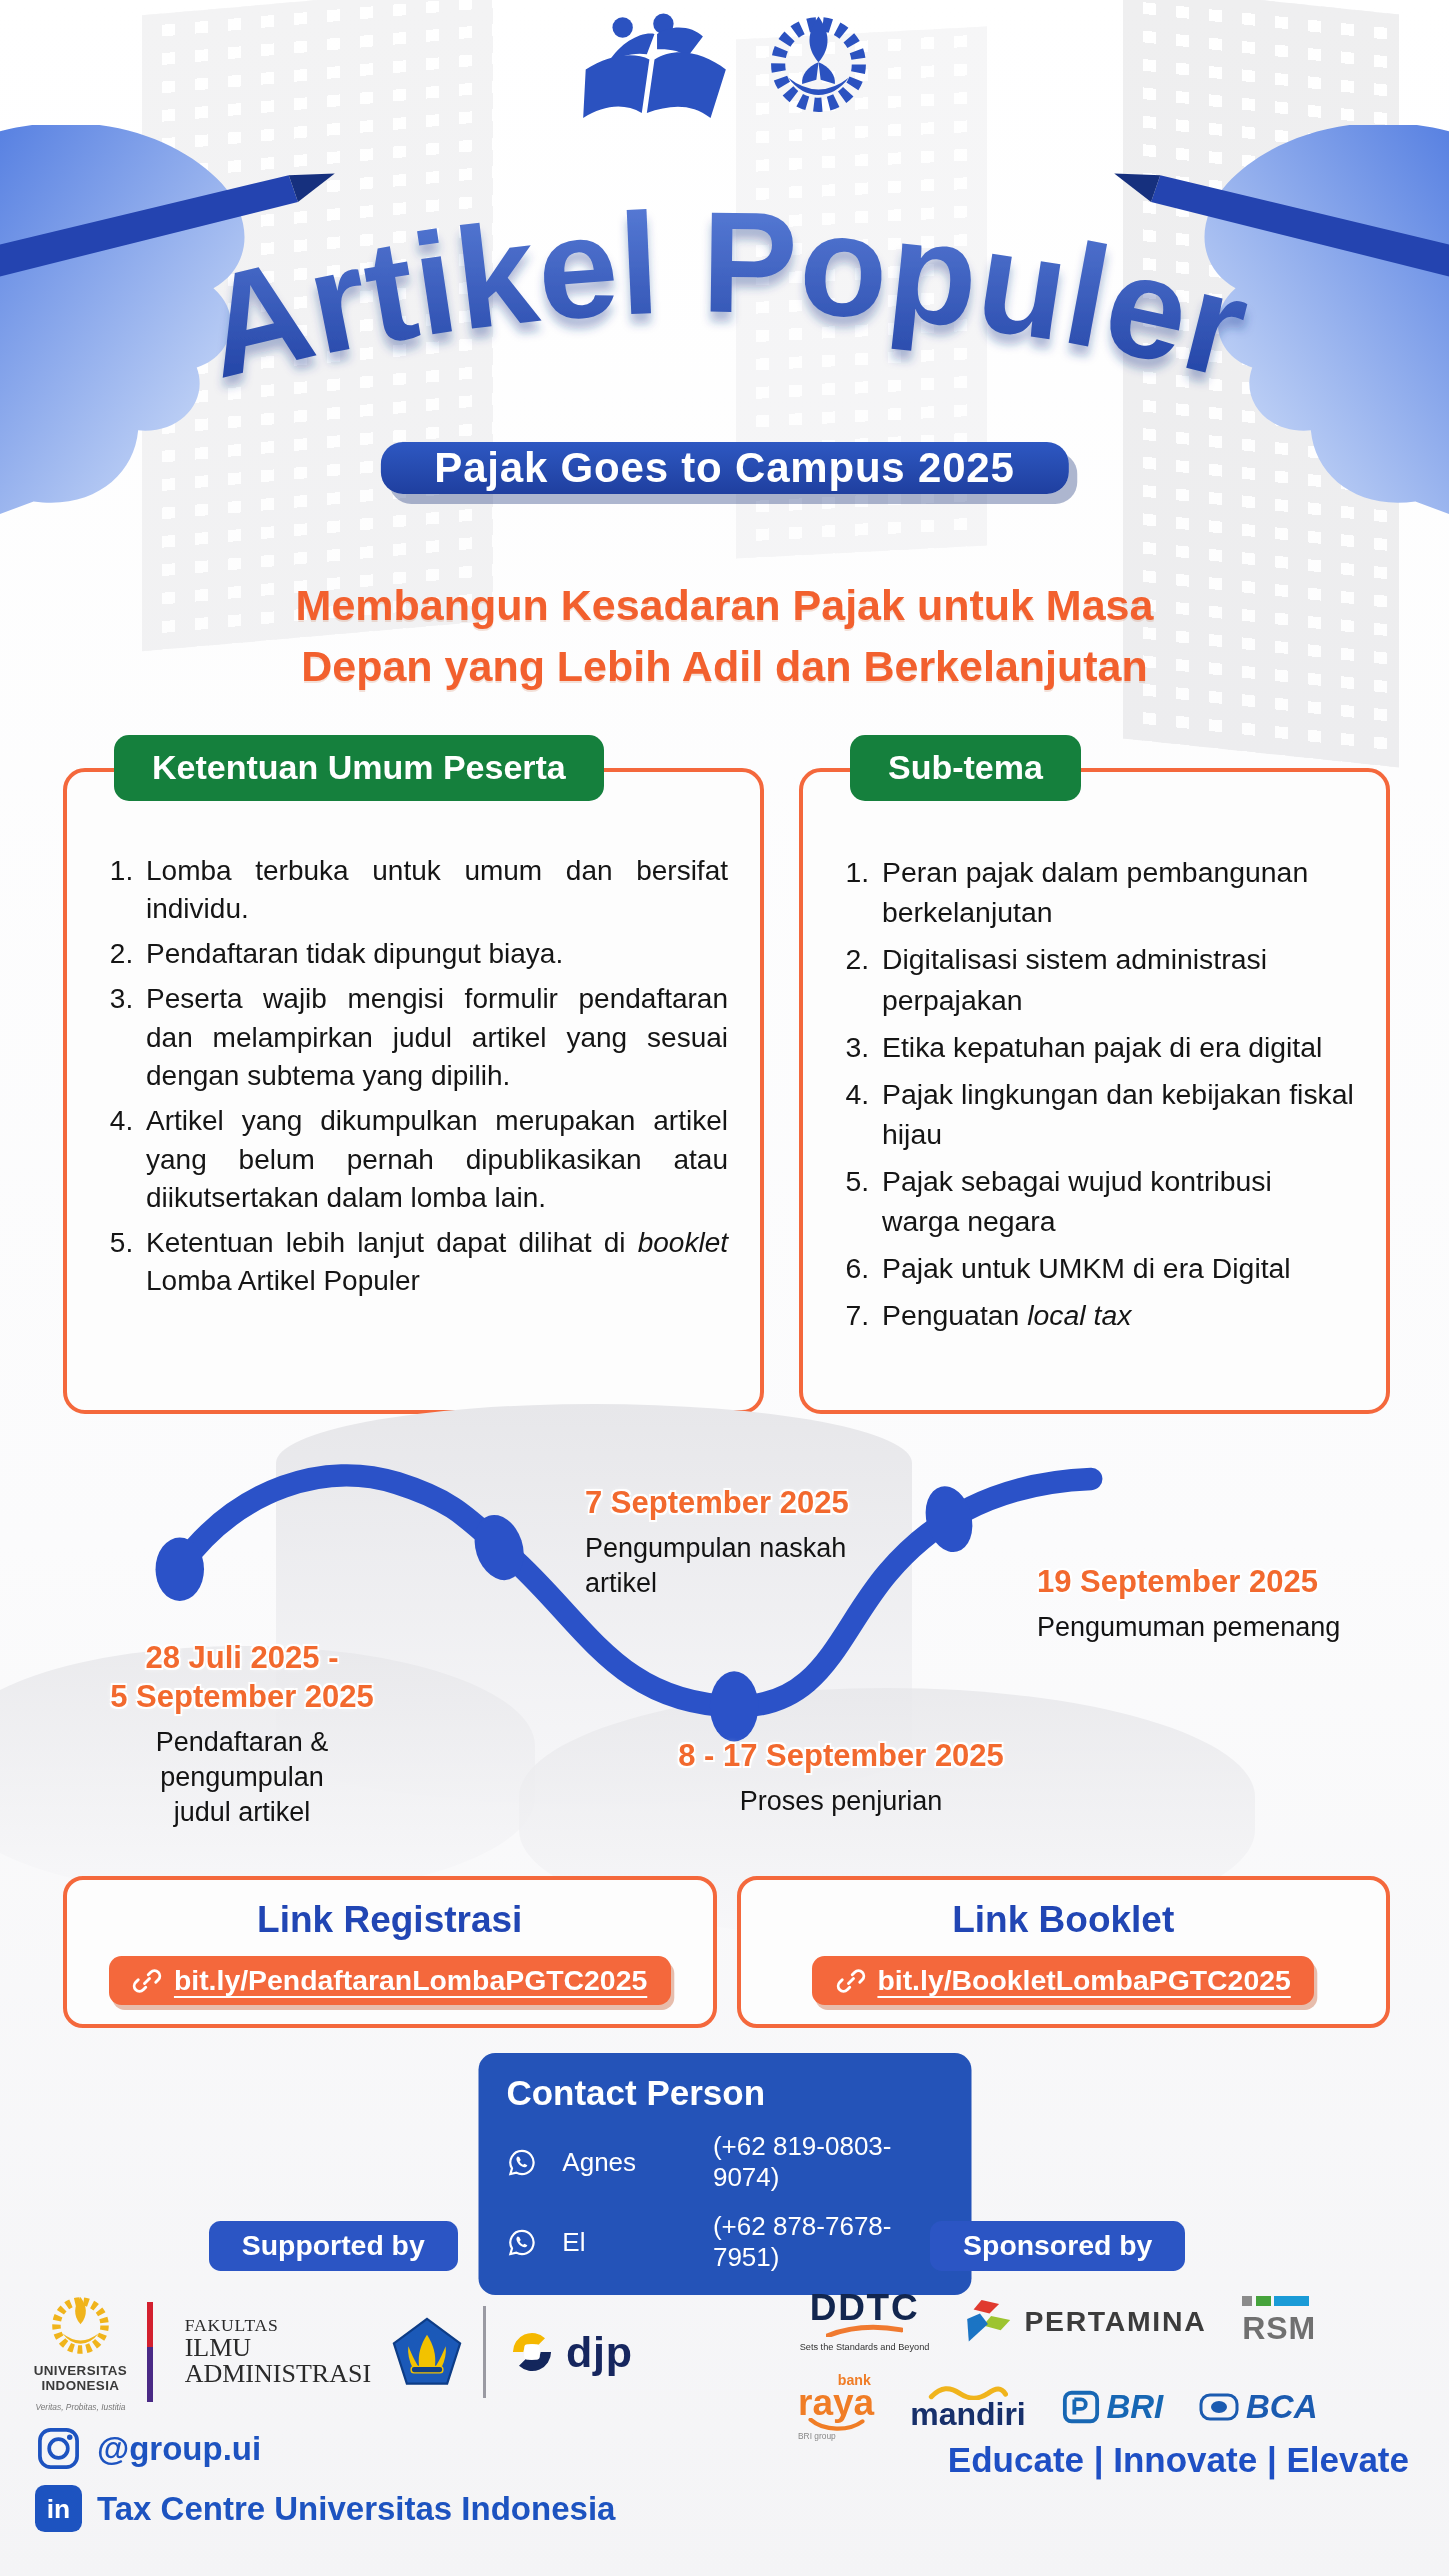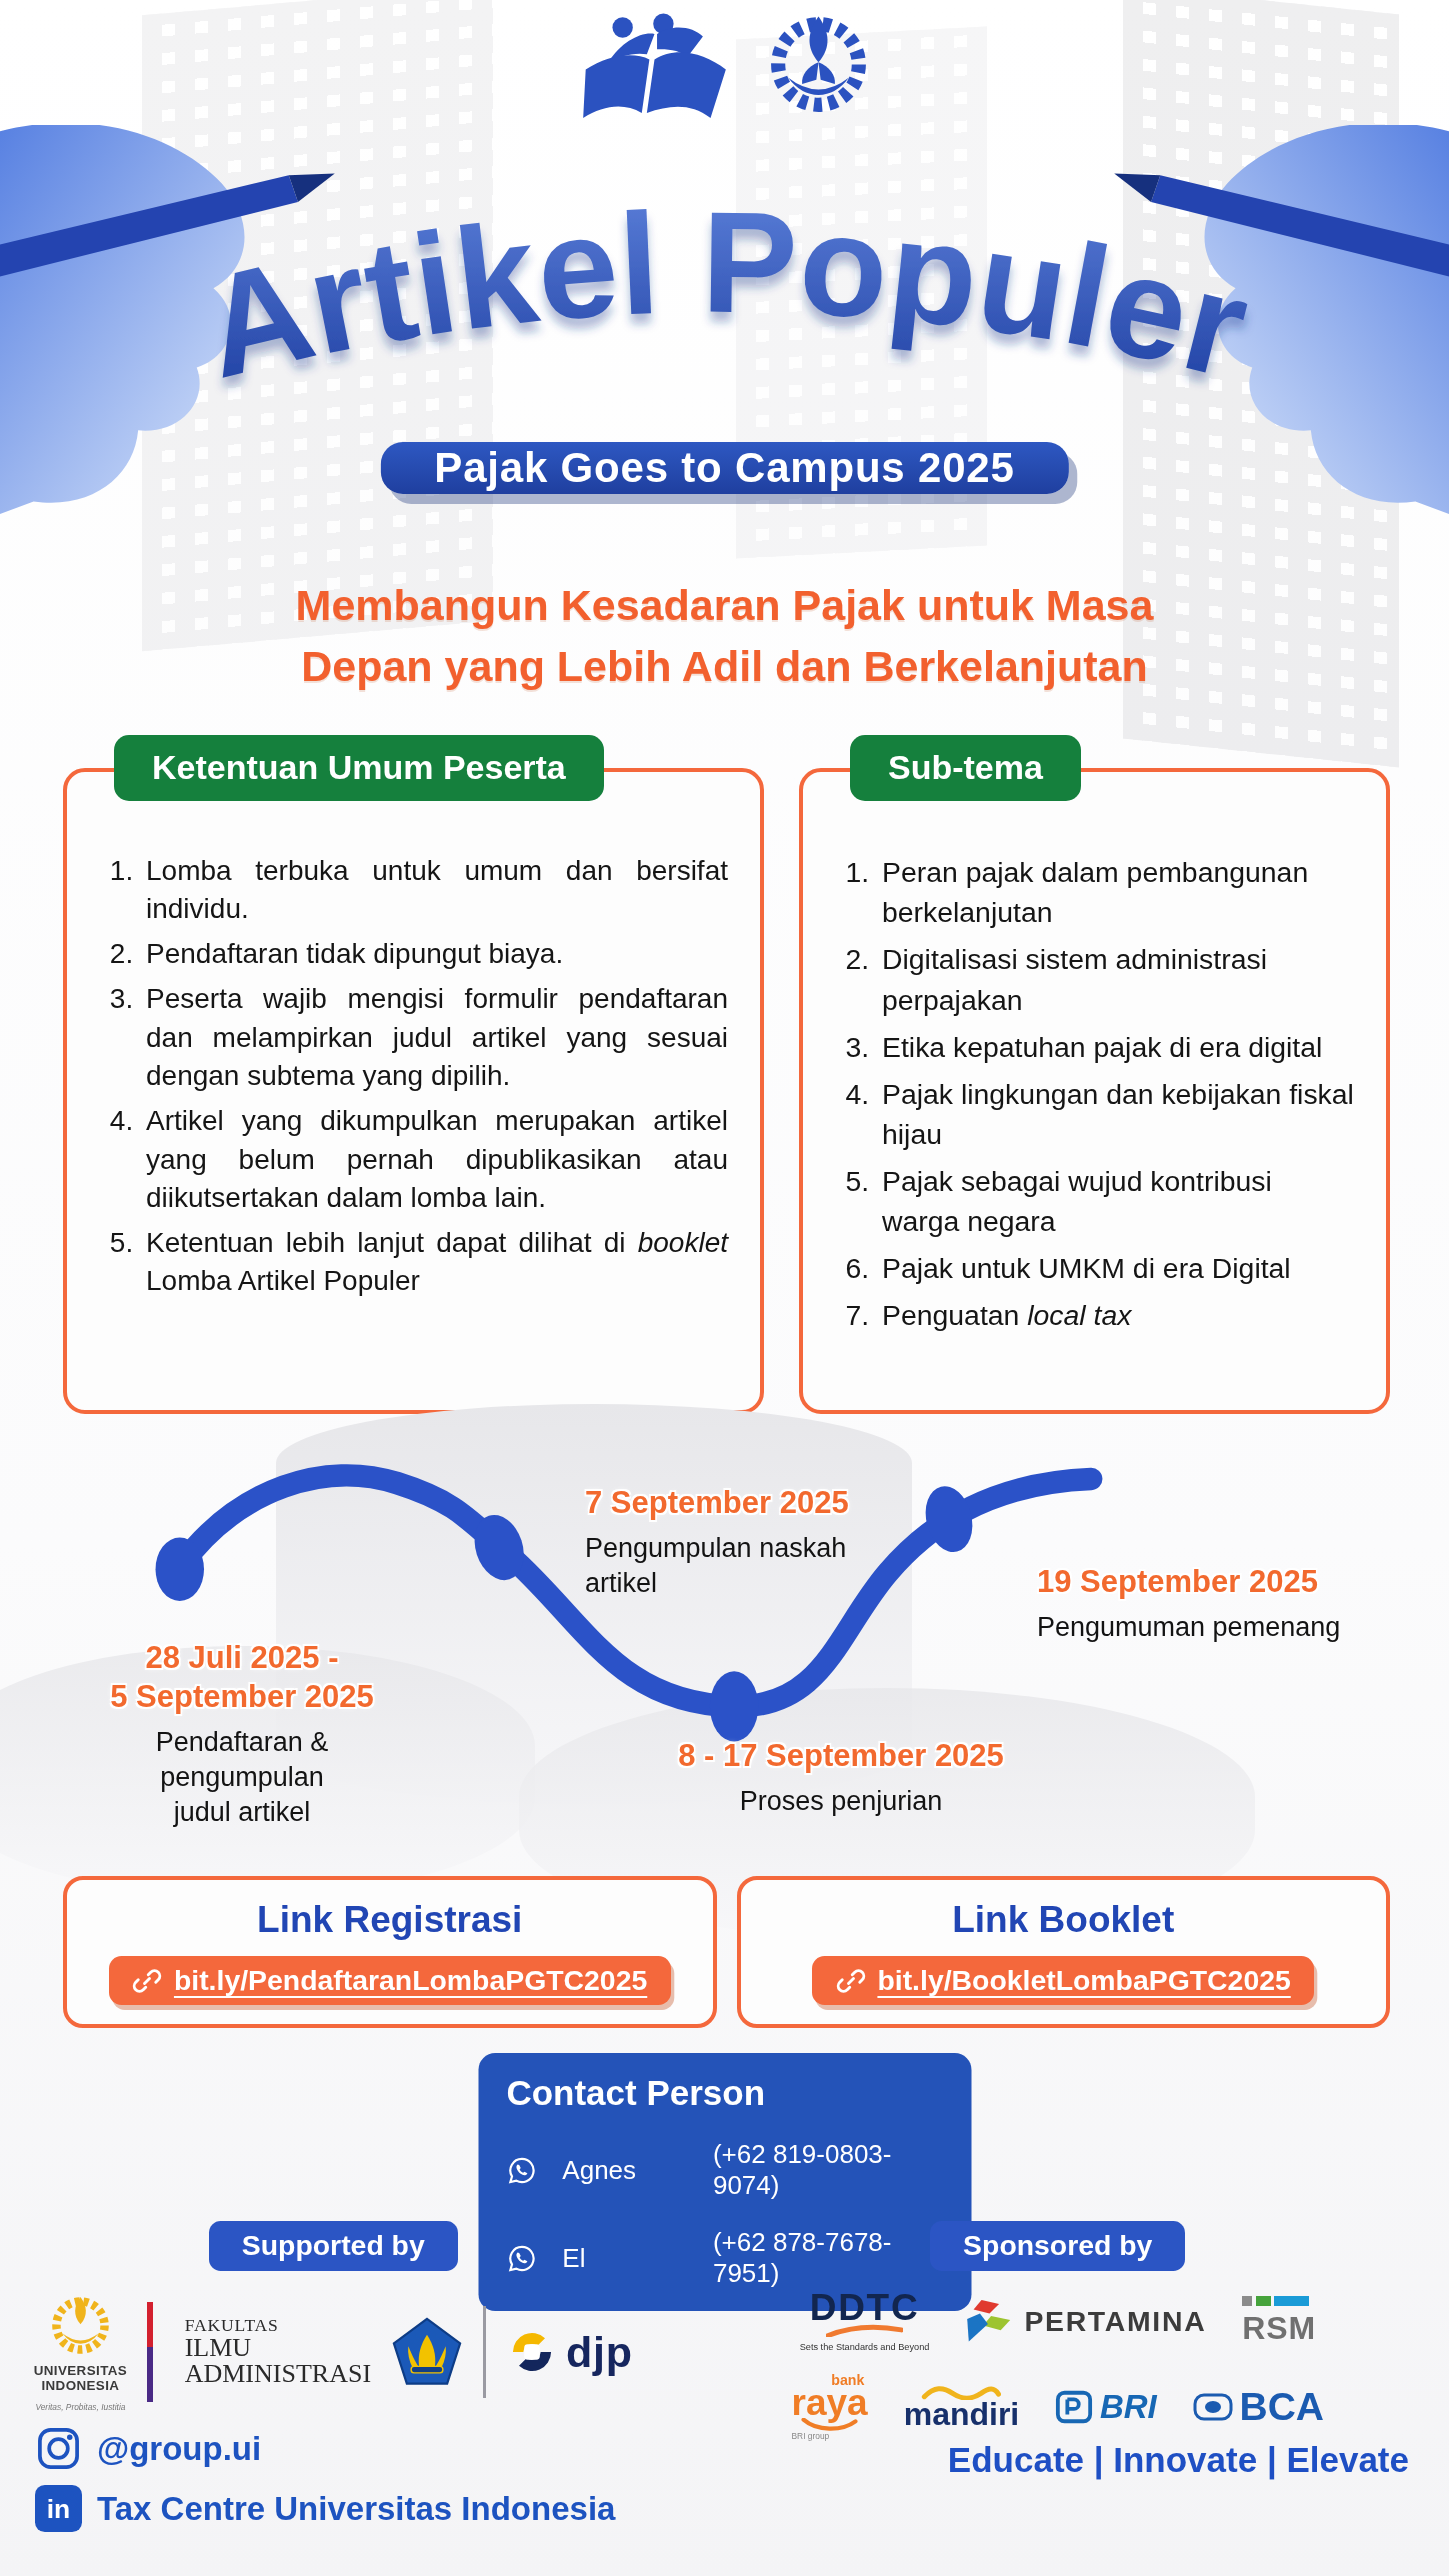--- a/index.html
+++ b/index.html
@@ -69,21 +69,21 @@
   .linkbox{flex:1;border:4.2px solid #f4683c;border-radius:20px;background:#fdfdfd;
     display:flex;flex-direction:column;align-items:center;justify-content:center;gap:15px;height:152px;}
   .linkbox .ltitle{color:#2146b4;font-weight:bold;font-size:37px;}
   .linkbtn{display:flex;align-items:center;gap:11.7px;background:#f4683c;border-radius:12.5px;
     padding:8.4px 23.4px;box-shadow:3.3px 5px 0 rgba(190,70,20,.35);cursor:pointer;}
   .linkbtn span{color:#fff;font-weight:bold;font-size:28.4px;text-decoration:underline;text-underline-offset:5.9px;}
   
   .contact{position:absolute;top:2053px;left:50%;transform:translateX(-50%);
     width:493px;background:#2453b8;border-radius:16.7px;color:#fff;padding:20px 28.4px 22px 28.4px;}
   .contact h3{margin:0 0 11.7px 0;font-size:35px;}
-  .crow{display:flex;align-items:center;gap:25px;font-size:26px;margin-top:26px;}
+  .crow{display:flex;align-items:center;gap:25px;font-size:26px;margin-top:18px;}
   .crow .cname{width:134px;}
   
   .partners{position:absolute;top:2221px;left:0;width:100%;display:flex;}
   .pcol{display:flex;flex-direction:column;align-items:center;}
   .pcol.sup{width:46%;}
   .pcol.spo{width:54%;}
   .ppill{background:#2b55c4;color:#fff;font-weight:bold;font-size:28.4px;border-radius:11.7px;padding:8.4px 33px;}
   .logorow{display:flex;align-items:center;justify-content:center;gap:20px;margin-top:22px;}
   .vdiv{width:2.5px;height:92px;background:#9a9aa2;}
   .fia{font-family:"Liberation Serif","DejaVu Serif",serif;color:#2a2a2a;line-height:1.02;}
@@ -110,21 +110,21 @@
   .rsm .rt{font-size:32px;font-weight:bold;color:#707070;letter-spacing:0.8px;}
   .raya{position:relative;display:flex;flex-direction:column;align-items:center;}
   .raya .rb{font-size:14.2px;font-weight:bold;color:#f07d26;align-self:flex-end;margin-right:3.3px;}
   .raya .rt{font-size:37px;font-weight:bold;color:#f07d26;line-height:.8;}
   .raya .rg{font-size:8.4px;color:#888;align-self:flex-start;}
   .mandiri{display:flex;flex-direction:column;align-items:center;}
   .mandiri .mt{font-size:32px;font-weight:bold;color:#17306b;line-height:.9;}
   .brib{display:flex;align-items:center;gap:6.7px;}
   .brib .bt{font-size:33px;font-weight:bold;font-style:italic;color:#1767b4;}
   .bca{display:flex;align-items:center;gap:6.7px;}
-  .bca .bt{font-size:39px;font-weight:bold;color:#1b5bb0;}
+  .bca .bt{font-size:33px;font-weight:bold;font-style:italic;color:#1b5bb0;}
   
   .footer{position:absolute;top:2425px;left:35px;right:40px;display:flex;justify-content:space-between;}
   .socials .srow{display:flex;align-items:center;gap:15px;margin-bottom:13.4px;}
   .socials .slabel{color:#1d53c0;font-weight:bold;font-size:33px;}
   .tagline{color:#1e4fc4;font-weight:bold;font-size:35px;margin-top:15px;white-space:nowrap;}
 </style>
 </head>
 <body>
 
 <div id="poster">

